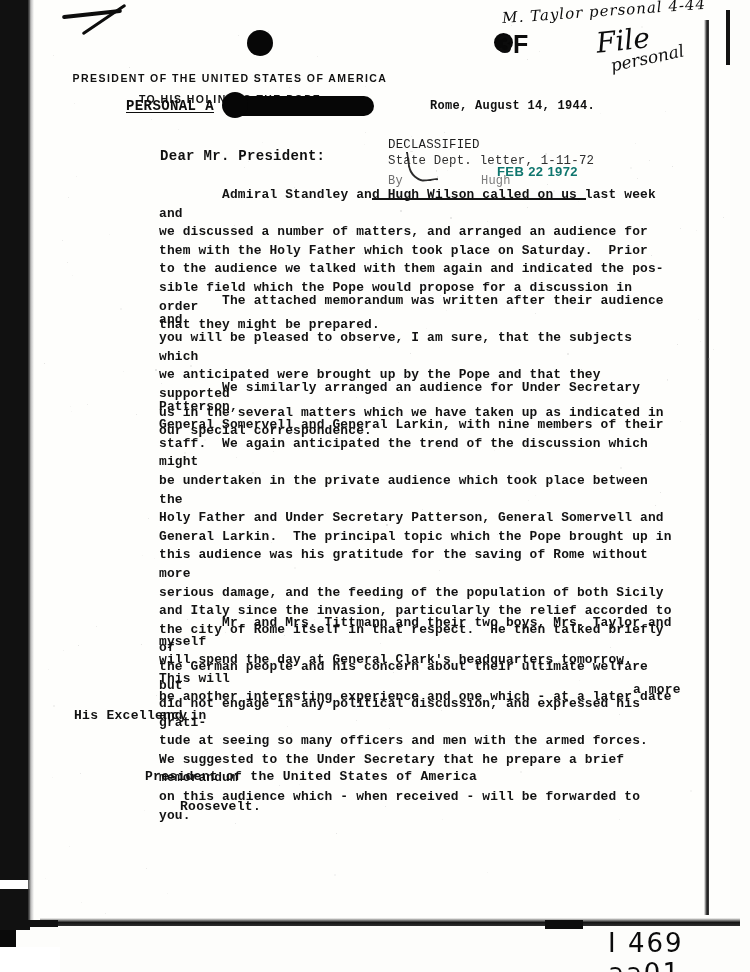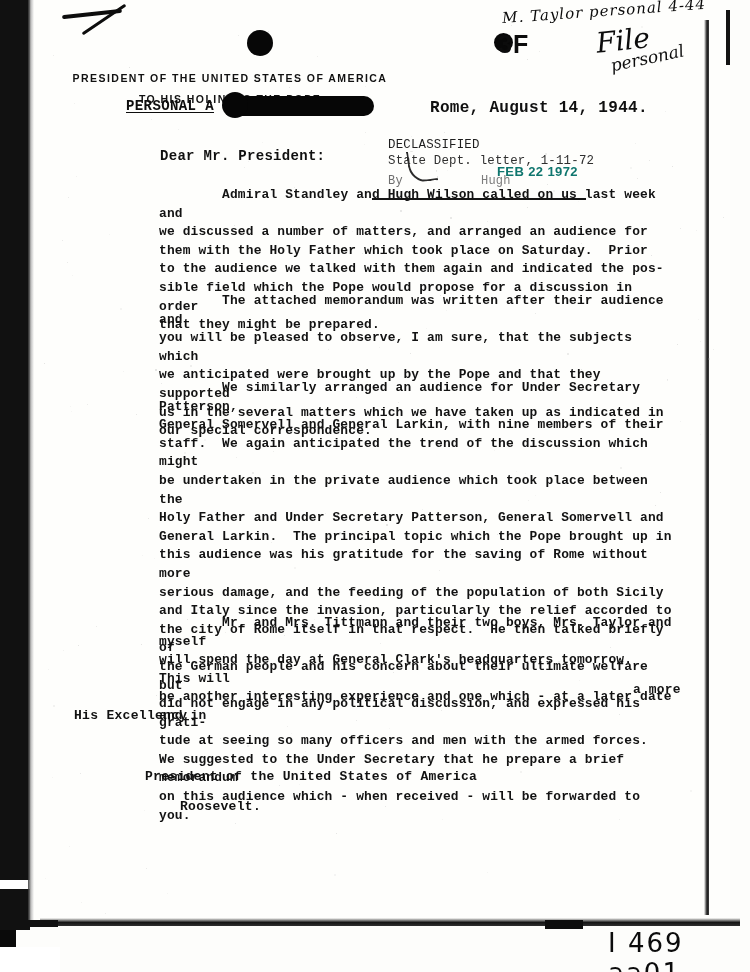--- a/index.html
+++ b/index.html
@@ -57,21 +57,21 @@
     position:absolute;left:228px;top:96px;width:146px;height:20px;
     background:#060606;border-radius:10px;
   }
   .redaction:after{
     content:"";position:absolute;left:-6px;top:-4px;width:26px;height:26px;
     background:#060606;border-radius:50%;
   }
 
   .datum{
     position:absolute;left:430px;top:99px;
-    font-size:16px;font-weight:bold;letter-spacing:.3px;color:#101010;
+    font-size:12px;font-weight:bold;letter-spacing:.3px;color:#101010;
   }
 
   .salutation{
     position:absolute;left:160px;top:148px;
     font-size:14px;font-weight:bold;letter-spacing:.3px;color:#101010;
   }
 
   .body-block{
     position:absolute;left:159px;width:520px;
     font-size:12.9px;line-height:18.6px;color:#121212;

